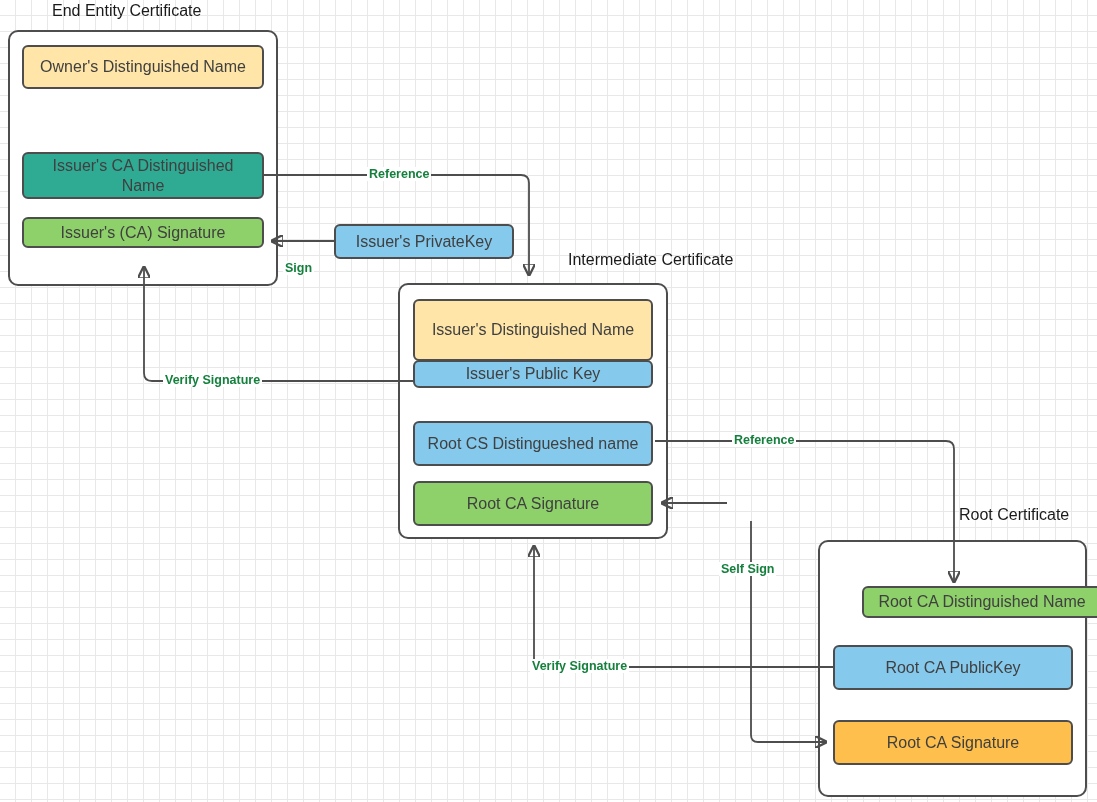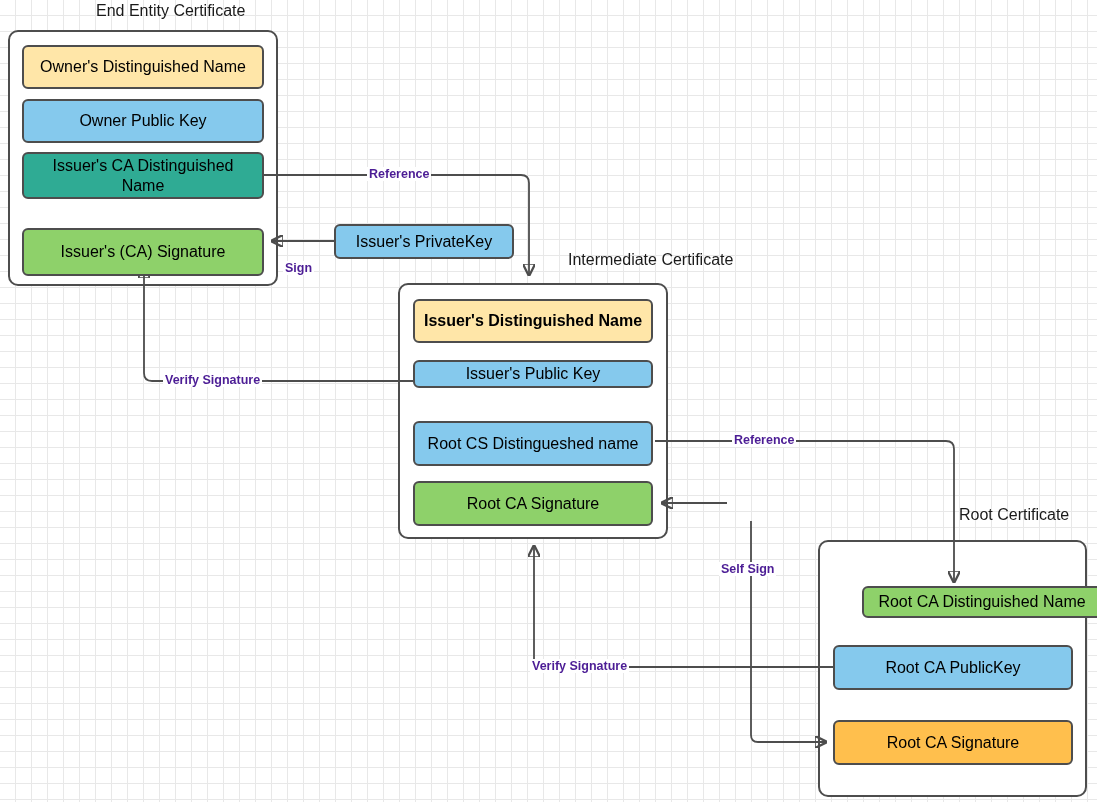--- a/index.html
+++ b/index.html
@@ -32,42 +32,42 @@
   .chip{
     position:absolute;
     box-sizing:border-box;
     border:2px solid #4d4d4d;
     border-radius:6px;
     display:flex;
     align-items:center;
     justify-content:center;
     text-align:center;
     font-size:16px;
-    color:#000000;
+    color:#404040;
     line-height:1.2;
     padding:0 6px;
     z-index:6;
   }
   .chip.yellow{background:#ffe6a8;}
   .chip.blue{background:#85c9ed;}
   .chip.teal{background:#2fab94;}
   .chip.green{background:#8ed16a;}
   .chip.orange{background:#ffbf4d;}
   .caption{
     position:absolute;
     font-size:16px;
     color:#1a1a1a;
     white-space:nowrap;
     z-index:5;
   }
   .edge-label{
     position:absolute;
     font-size:12.5px;
     font-weight:bold;
-    color:#4c1d95;
+    color:#15803d;
     background:#ffffff;
     white-space:nowrap;
     padding:0 2px;
     z-index:8;
   }
   svg.wires{
     position:absolute;
     left:0;top:0;
     width:1097px;height:802px;
     z-index:4;
@@ -99,39 +99,38 @@
 
     <path d="M 655 441 L 946 441 Q 954 441 954 449 L 954 582" marker-end="url(#arrow)"></path>
 
     <path d="M 727 503 L 662 503" marker-end="url(#arrow)"></path>
 
     <path d="M 751 521 L 751 735 Q 751 742 758 742 L 826 742" marker-end="url(#arrow)"></path>
 
     <path d="M 834 667 L 541 667 Q 534 667 534 660 L 534 546" marker-end="url(#arrow)"></path>
   </svg>
 
-  <div class="caption" style="left:52px;top:2px;margin-left:44px;">End Entity Certificate</div>
+  <div class="caption" style="left:52px;top:2px;">End Entity Certificate</div>
 
   <div class="container" style="left:8px;top:30px;width:270px;height:256px;"></div>
 
   <div class="chip yellow" style="left:22px;top:45px;width:242px;height:44px;">Owner's Distinguished Name</div>
 
-  <div class="chip blue" style="left:22px;top:99px;width:242px;height:44px;">Owner Public  Key</div>
 
   <div class="chip teal" style="left:22px;top:152px;width:242px;height:47px;">Issuer's CA Distinguished Name</div>
 
-  <div class="chip green" style="left:22px;top:228px;width:242px;height:48px;">Issuer's (CA) Signature</div>
+  <div class="chip green" style="left:22px;top:217px;width:242px;height:31px;">Issuer's (CA) Signature</div>
 
   <div class="chip blue" style="left:334px;top:224px;width:180px;height:35px;text-align:center;">Issuer's PrivateKey</div>
 
   <div class="caption" style="left:568px;top:251px;">Intermediate Certificate</div>
 
   <div class="container" style="left:398px;top:283px;width:270px;height:256px;"></div>
 
-  <div class="chip yellow" style="left:413px;top:299px;width:240px;height:44px;font-weight:bold;">Issuer's Distinguished Name</div>
+  <div class="chip yellow" style="left:413px;top:299px;width:240px;height:62px;">Issuer's Distinguished Name</div>
 
   <div class="chip blue" style="left:413px;top:360px;width:240px;height:28px;">Issuer's Public  Key</div>
 
   <div class="chip blue" style="left:413px;top:421px;width:240px;height:45px;">Root CS Distingueshed name</div>
 
   <div class="chip green" style="left:413px;top:481px;width:240px;height:45px;">Root CA Signature</div>
 
 
   <div class="caption" style="left:959px;top:506px;">Root Certificate</div>
 

